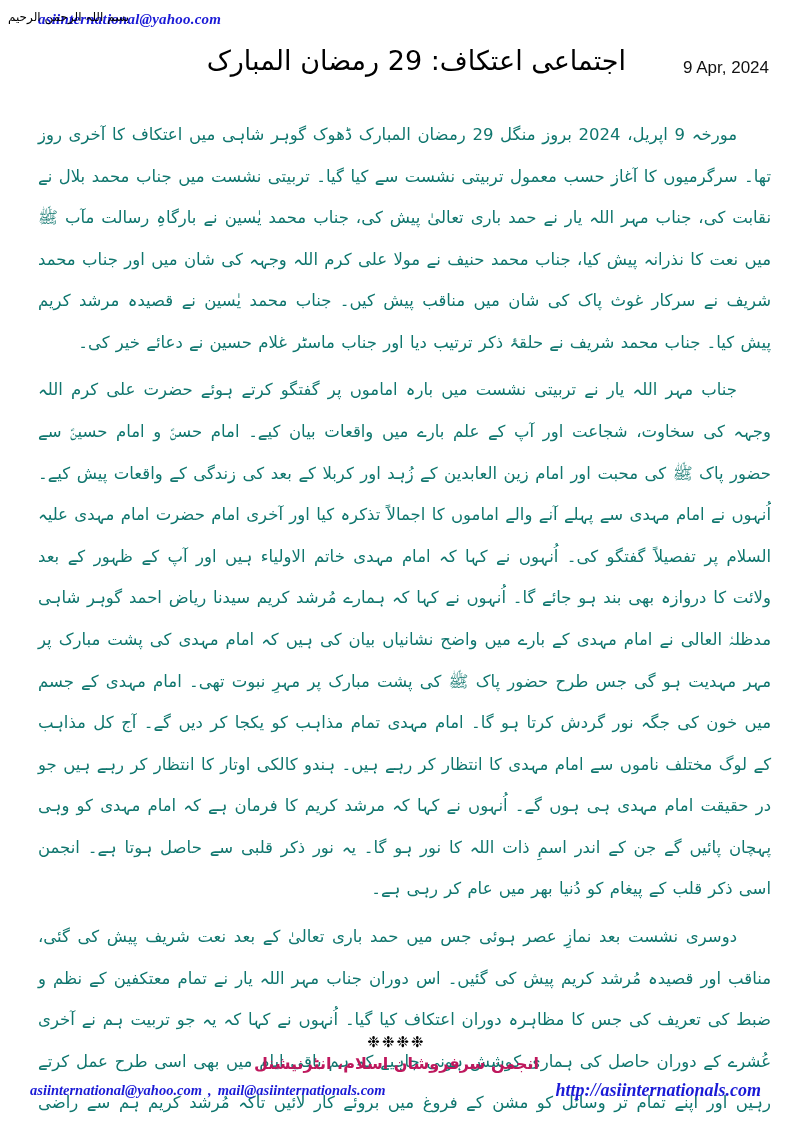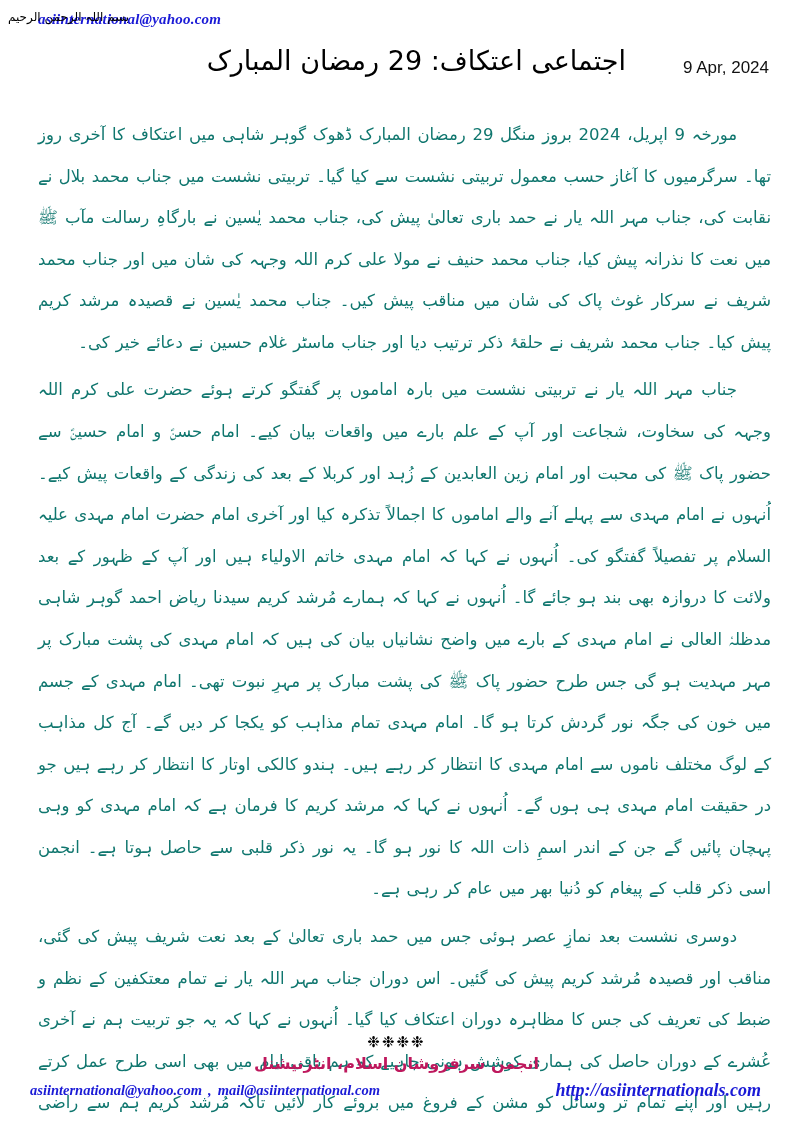--- a/index.html
+++ b/index.html
@@ -187,19 +187,19 @@
     <p class="para">مورخہ 9 اپریل، 2024 بروز منگل 29 رمضان المبارک ڈھوک گوہر شاہی میں اعتکاف کا آخری روز تھا۔ سرگرمیوں کا آغاز حسب معمول تربیتی نشست سے کیا گیا۔ تربیتی نشست میں جناب محمد بلال نے نقابت کی، جناب مہر اللہ یار نے حمد باری تعالیٰ پیش کی، جناب محمد یٰسین نے بارگاہِ رسالت مآب ﷺ میں نعت کا نذرانہ پیش کیا، جناب محمد حنیف نے مولا علی کرم اللہ وجہہ کی شان میں اور جناب محمد شریف نے سرکار غوث پاک کی شان میں مناقب پیش کیں۔ جناب محمد یٰسین نے قصیدہ مرشد کریم پیش کیا۔ جناب محمد شریف نے حلقۂ ذکر ترتیب دیا اور جناب ماسٹر غلام حسین نے دعائے خیر کی۔</p>
     <p class="para">جناب مہر اللہ یار نے تربیتی نشست میں بارہ اماموں پر گفتگو کرتے ہوئے حضرت علی کرم اللہ وجہہ کی سخاوت، شجاعت اور آپ کے علم بارے میں واقعات بیان کیے۔ امام حسنؑ و امام حسینؑ سے حضور پاک ﷺ کی محبت اور امام زین العابدین کے زُہد اور کربلا کے بعد کی زندگی کے واقعات پیش کیے۔ اُنہوں نے امام مہدی سے پہلے آنے والے اماموں کا اجمالاً تذکرہ کیا اور آخری امام حضرت امام مہدی علیہ السلام پر تفصیلاً گفتگو کی۔ اُنہوں نے کہا کہ امام مہدی خاتم الاولیاء ہیں اور آپ کے ظہور کے بعد ولائت کا دروازہ بھی بند ہو جائے گا۔ اُنہوں نے کہا کہ ہمارے مُرشد کریم سیدنا ریاض احمد گوہر شاہی مدظلہٗ العالی نے امام مہدی کے بارے میں واضح نشانیاں بیان کی ہیں کہ امام مہدی کی پشت مبارک پر مہر مہدیت ہو گی جس طرح حضور پاک ﷺ کی پشت مبارک پر مہرِ نبوت تھی۔ امام مہدی کے جسم میں خون کی جگہ نور گردش کرتا ہو گا۔ امام مہدی تمام مذاہب کو یکجا کر دیں گے۔ آج کل مذاہب کے لوگ مختلف ناموں سے امام مہدی کا انتظار کر رہے ہیں۔ ہندو کالکی اوتار کا انتظار کر رہے ہیں جو در حقیقت امام مہدی ہی ہوں گے۔ اُنہوں نے کہا کہ مرشد کریم کا فرمان ہے کہ امام مہدی کو وہی پہچان پائیں گے جن کے اندر اسمِ ذات اللہ کا نور ہو گا۔ یہ نور ذکر قلبی سے حاصل ہوتا ہے۔ انجمن اسی ذکر قلب کے پیغام کو دُنیا بھر میں عام کر رہی ہے۔</p>
     <p class="para last-center">دوسری نشست بعد نمازِ عصر ہوئی جس میں حمد باری تعالیٰ کے بعد نعت شریف پیش کی گئی، مناقب اور قصیدہ مُرشد کریم پیش کی گئیں۔ اس دوران جناب مہر اللہ یار نے تمام معتکفین کے نظم و ضبط کی تعریف کی جس کا مظاہرہ دوران اعتکاف کیا گیا۔ اُنہوں نے کہا کہ یہ جو تربیت ہم نے آخری عُشرے کے دوران حاصل کی ہماری کوشش ہونی چاہیے کہ ہم باقی ایام میں بھی اسی طرح عمل کرتے رہیں اور اپنے تمام تر وسائل کو مشن کے فروغ میں بروئے کار لائیں تاکہ مُرشد کریم ہم سے راضی ہوں۔ نشست کے آخر میں حلقہ ذکر ترتیب دیا گیا اور دعائے خیر کی گئی۔</p>
   </div>
 
   <div class="footer">
     <div class="ornament-row">❉❉❉❉</div>
     <div class="org-name">انجمن سرفروشان اسلام، انٹرنیشنل</div>
     <div class="footer-links">
       <div class="foot-emails">
-        <span>asiinternational@yahoo.com</span><span class="sep">,</span><span>mail@asiinternational.com</span>
+        <span>asiinternational@yahoo.com</span><span class="sep">,</span><span>mail@asiinternationals.com</span>
       </div>
       <span class="foot-url">http://asiinternationals.com</span>
     </div>
   </div>
 
 </div>
 
 </body></html>

